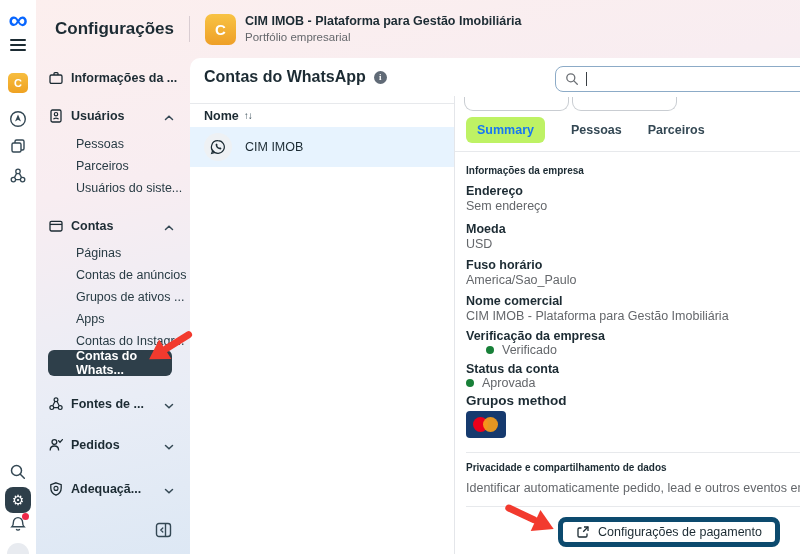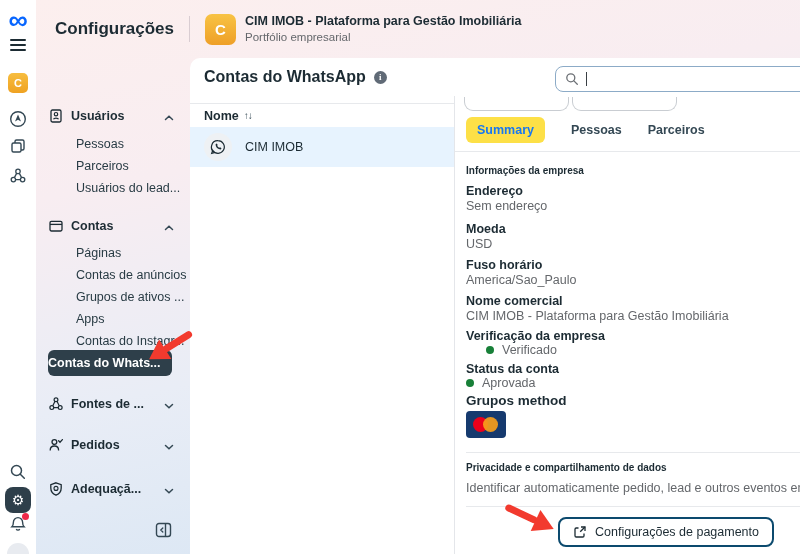--- a/index.html
+++ b/index.html
@@ -28,21 +28,21 @@
   .biz-meta{margin-left:9px;line-height:1.25;}
   .biz-name{font-size:12.5px;font-weight:700;}
   .biz-sub{font-size:11.5px;color:#64676b;}
   
   .sidebar{position:absolute;left:36px;top:58px;width:154px;bottom:0;z-index:4;}
   .sec-item{position:absolute;left:12px;width:142px;height:24px;display:flex;align-items:center;font-size:12.5px;font-weight:700;}
   .sec-item .sico{width:16px;height:16px;margin-right:7px;flex:none;display:flex;align-items:center;justify-content:center;}
   .sec-item .chev{position:absolute;right:16px;top:7px;}
   .sub-item{position:absolute;left:40px;width:120px;height:20px;display:flex;align-items:center;font-size:12.5px;color:#283b44;}
   .sel-pill{position:absolute;left:12px;width:124px;height:26px;border-radius:6px;background:#2e3f4a;color:#fff;
-    display:flex;align-items:center;font-size:12.5px;font-weight:700;box-sizing:border-box;}
+    display:flex;align-items:center;font-size:12.5px;font-weight:700;padding-left:28px;box-sizing:border-box;}
   .collapse-ic{position:absolute;right:18px;bottom:12px;}
   
   .card{position:absolute;left:190px;top:58px;right:0;bottom:0;background:#fff;border-top-left-radius:10px;z-index:3;}
   .vdiv{position:absolute;left:454px;top:96px;bottom:0;width:1px;background:#e4e6ea;z-index:4;}
   
   .lp-title{position:absolute;left:204px;top:68px;font-size:16px;font-weight:700;display:flex;align-items:center;z-index:4;}
   .info-dot{width:13px;height:13px;border-radius:50%;background:#606a76;color:#fff;font-size:9px;font-weight:700;
     display:flex;align-items:center;justify-content:center;margin-left:8px;font-family:"Liberation Serif",serif;}
   .tbl-head{position:absolute;left:190px;width:264px;top:103px;height:24px;border-top:1px solid #e7e9ec;
     display:flex;align-items:center;font-size:12.5px;font-weight:700;padding-left:14px;box-sizing:border-box;z-index:4;}
@@ -51,34 +51,34 @@
   .wa-circle{width:28px;height:28px;border-radius:50%;background:#eef1f4;margin-left:14px;display:flex;align-items:center;justify-content:center;}
   .row-name{font-size:12.5px;margin-left:13px;font-weight:400;}
   
   .search-box{position:absolute;left:555px;top:66px;width:256px;height:26px;border:1.5px solid #8cabc7;border-radius:8px;
     background:#fff;display:flex;align-items:center;box-sizing:border-box;z-index:4;}
   .search-box .sph{font-size:12.5px;color:#90949c;margin-left:4px;}
   .caret{width:1px;height:14px;background:#3a3f44;margin-left:7px;}
   .partial-btn{position:absolute;top:97px;height:13px;border:1px solid #c9cdd2;border-top:none;border-radius:0 0 9px 9px;z-index:4;background:#fff;}
   .tabs{position:absolute;left:466px;top:116px;height:27px;display:flex;align-items:center;gap:26px;z-index:4;}
   .tab{font-size:12.5px;font-weight:700;color:#344854;}
-  .tab.active{background:#fde047;color:#1877f2;padding:6px 11px;border-radius:6px;}
+  .tab.active{background:#bef264;color:#1877f2;padding:6px 11px;border-radius:6px;}
   .tabs-divider{position:absolute;left:455px;right:0;top:151px;height:1px;background:#e7e9ec;z-index:4;}
   .rp{position:absolute;z-index:4;}
   .h-sec{font-size:10px;font-weight:700;}
   .f-label{font-size:12.5px;font-weight:700;}
   .f-value{font-size:12.5px;color:#64676b;}
   .dot-row{display:flex;align-items:center;}
   .gdot{width:8px;height:8px;border-radius:50%;background:#188038;margin-right:8px;}
   .mc-card{position:absolute;left:466px;top:411px;width:40px;height:27px;border-radius:4px;background:#163a6e;z-index:4;}
   .mc-card .c1{position:absolute;left:7px;top:6px;width:15px;height:15px;border-radius:50%;background:#eb001b;}
   .mc-card .c2{position:absolute;left:17px;top:6px;width:15px;height:15px;border-radius:50%;background:#f79e1b;opacity:.92;}
   .hdiv{position:absolute;left:466px;right:0;height:1px;background:#e7e9ec;z-index:4;}
   .desc-line{position:absolute;left:466px;top:481px;width:360px;white-space:nowrap;overflow:hidden;z-index:4;}
-  .pay-btn{position:absolute;left:558px;top:517px;height:30px;border:2px solid #0c4a6e;border-radius:8px;background:#fff;
+  .pay-btn{position:absolute;left:558px;top:517px;height:30px;border:5px solid #0c4a6e;border-radius:8px;background:#fff;
     display:flex;align-items:center;padding:0 13px;font-size:12.5px;color:#1c2b33;z-index:4;box-sizing:border-box;}
   .pay-btn svg{margin-right:8px;}
   
   .ann{position:absolute;z-index:8;}
   .ann svg{display:block;}
 </style>
 </head>
 <body>
 
 <div class="stage">
@@ -147,20 +147,29 @@
     <div class="biz-meta">
       <div class="biz-name">CIM IMOB - Plataforma para Gestão Imobiliária</div>
       <div class="biz-sub">Portfólio empresarial</div>
     </div>
   </div>
 
   <div class="card"></div>
   <div class="vdiv"></div>
 
   <div class="sidebar">
+    <div class="sec-item" style="top:8px;">
+      <span class="sico">
+          <svg width="16" height="16" viewBox="0 0 16 16" fill="none">
+            <rect x="2" y="5" width="12" height="8.4" rx="1.4" stroke="#1c2b33" stroke-width="1.3"></rect>
+            <path d="M6 5 V3.6 a1 1 0 0 1 1-1 h2 a1 1 0 0 1 1 1 V5" stroke="#1c2b33" stroke-width="1.3"></path>
+          </svg>
+        </span>
+      <span>Informações da ...</span>
+    </div>
 
     <div class="sec-item" style="top:46px;">
       <span class="sico">
           <svg width="16" height="16" viewBox="0 0 16 16" fill="none">
             <rect x="3" y="2" width="10" height="12" rx="1.4" stroke="#1c2b33" stroke-width="1.3"></rect>
             <circle cx="8" cy="6.2" r="1.7" stroke="#1c2b33" stroke-width="1.2"></circle>
             <path d="M5.5 11.3 c.5-1.5 4.5-1.5 5 0" stroke="#1c2b33" stroke-width="1.2"></path>
           </svg>
         </span>
       <span>Usuários</span>
@@ -168,21 +177,21 @@
             <path d="M1.5 5.5 L5 2.2 L8.5 5.5" stroke="#344854" stroke-width="1.5" stroke-linecap="round"></path>
           </svg></span>
     </div>
     <div class="sub-item" style="top:76px;">
         <span>Pessoas</span>
       </div>
     <div class="sub-item" style="top:98px;">
         <span>Parceiros</span>
       </div>
     <div class="sub-item" style="top:120px;">
-        <span>Usuários do lead...</span>
+        <span>Usuários do siste...</span>
       </div>
 
     <div class="sec-item" style="top:156px;">
       <span class="sico">
           <svg width="16" height="16" viewBox="0 0 16 16" fill="none">
             <rect x="2" y="3.4" width="12" height="9.6" rx="1.4" stroke="#1c2b33" stroke-width="1.3"></rect>
             <path d="M2 6.4 H14" stroke="#1c2b33" stroke-width="1.3"></path>
           </svg>
         </span>
       <span>Contas</span>

